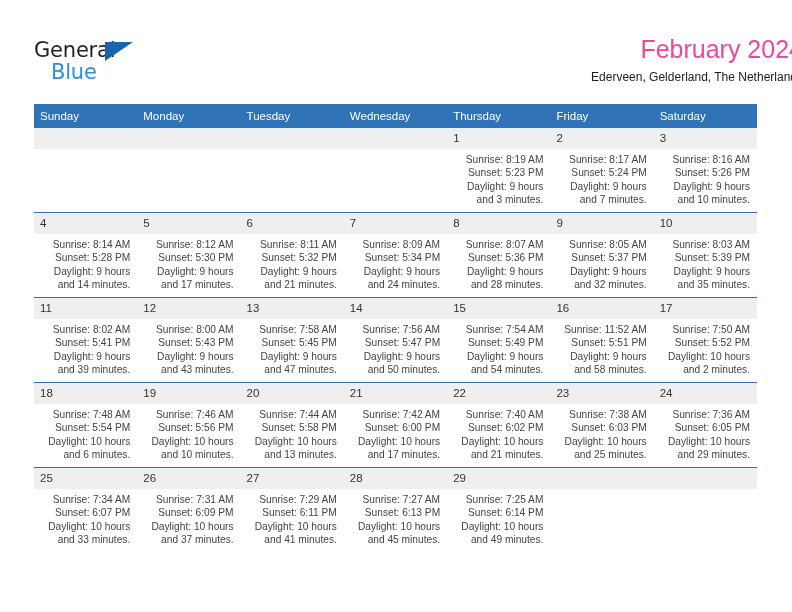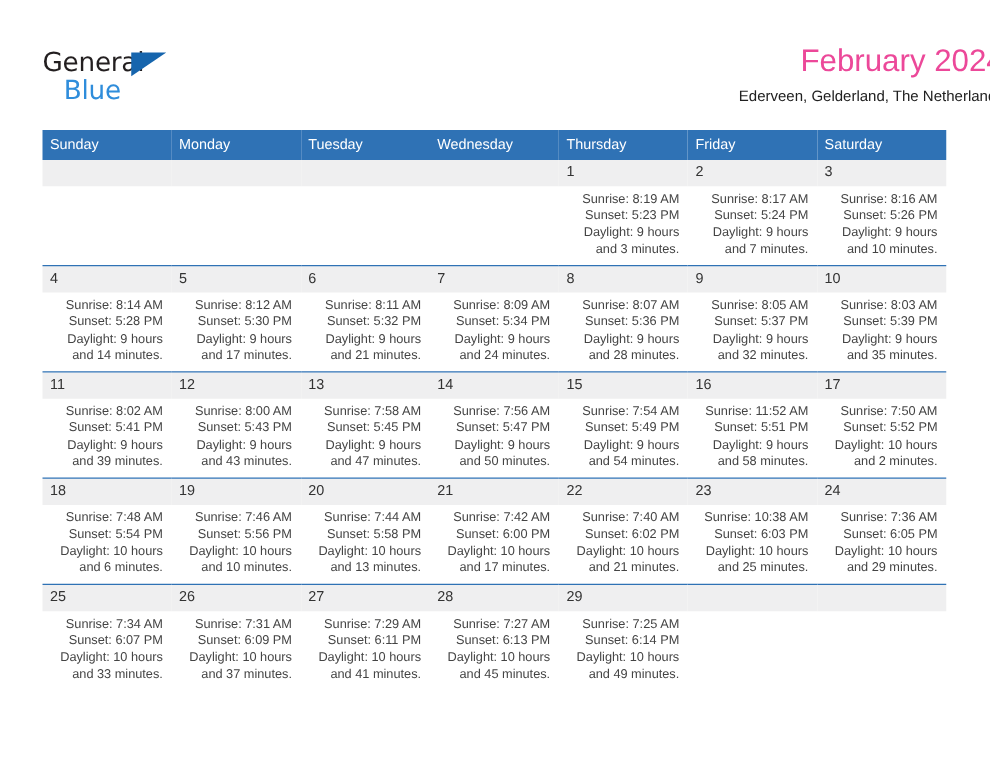--- a/index.html
+++ b/index.html
@@ -416,21 +416,21 @@
             <div class="details">
               <div>Sunrise: 7:40 AM</div>
               <div>Sunset: 6:02 PM</div>
               <div>Daylight: 10 hours</div>
               <div>and 21 minutes.</div>
             </div>
           </td>
           <td>
             <div class="daynum">23</div>
             <div class="details">
-              <div>Sunrise: 10:38 AM</div>
+              <div>Sunrise: 7:38 AM</div>
               <div>Sunset: 6:03 PM</div>
               <div>Daylight: 10 hours</div>
               <div>and 25 minutes.</div>
             </div>
           </td>
           <td>
             <div class="daynum">24</div>
             <div class="details">
               <div>Sunrise: 7:36 AM</div>
               <div>Sunset: 6:05 PM</div>

